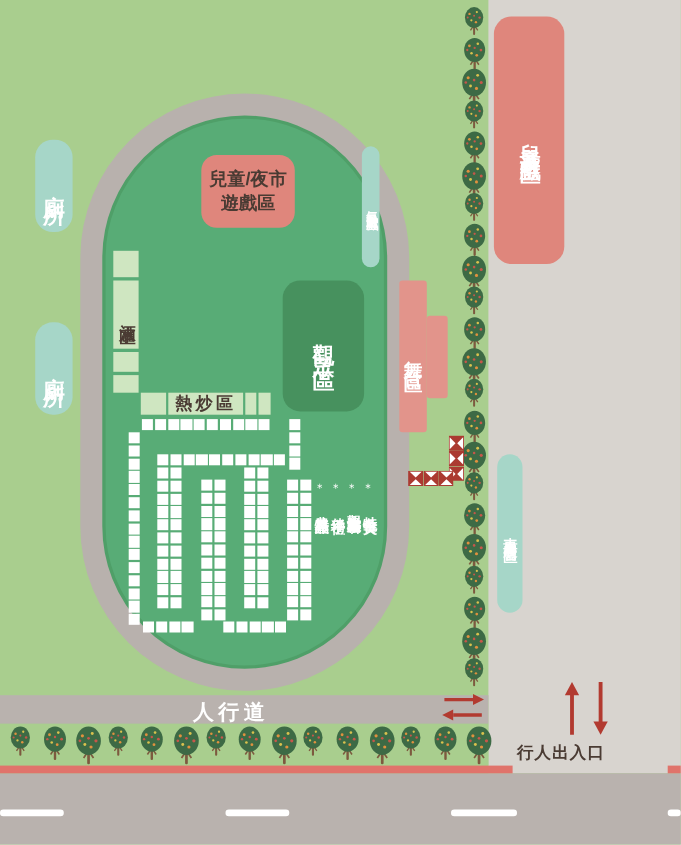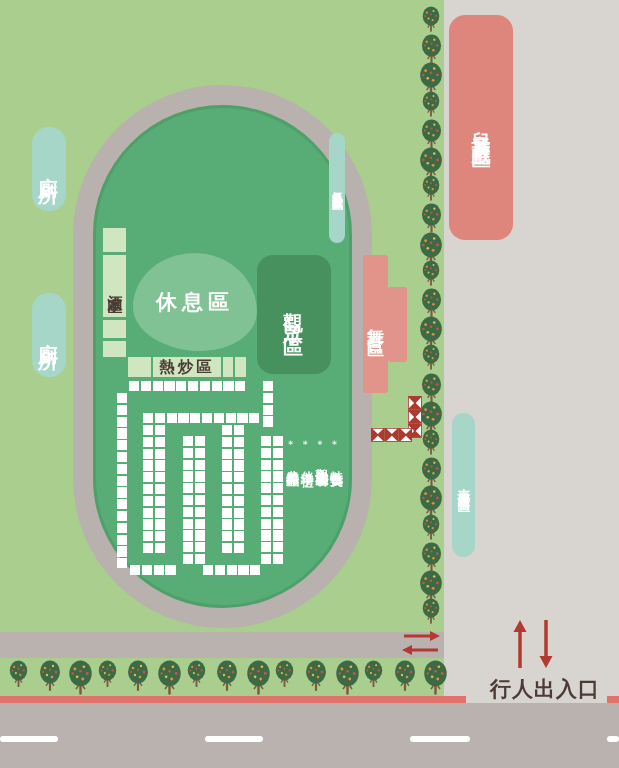--- a/index.html
+++ b/index.html
@@ -67,22 +67,22 @@
     font-size:13px;font-weight:700;letter-spacing:3px;}
 
   .note-col{position:absolute;width:15px;text-align:center;color:#fff;}
   .note-col .star{display:block;font-size:11px;line-height:12px;}
   .note-col .ntext{writing-mode:vertical-rl;text-orientation:upright;font-size:13px;font-weight:600;letter-spacing:1px;}
 
   #sidewalk-label{left:120px;top:635px;width:180px;text-align:center;color:#fff;
     font-size:19px;font-weight:700;letter-spacing:4px;}
   #road-label{left:272px;top:726px;width:140px;text-align:center;color:#fff;
     font-size:27px;font-weight:700;letter-spacing:8px;}
-  #ped-label{left:470px;top:675px;width:130px;text-align:right;
-    color:var(--dark-text,#4a3b33);font-size:21px;font-weight:700;letter-spacing:1px;}
+  #ped-label{left:470px;top:675px;width:130px;text-align:left;
+    color:var(--dark-text,#4a3b33);font-size:15px;font-weight:700;letter-spacing:1px;}
 
   .stripe{position:absolute;top:696px;height:7px;background:var(--stripe-red,#e0736b);}
   .dash{position:absolute;top:736px;height:6px;border-radius:3px;background:#fff;}
   .tree{position:absolute;}
   .barrier{position:absolute;}
 </style>
 </head>
 <body>
 
 <div id="map">
@@ -92,52 +92,56 @@
   <div id="sidewalk" class="abs"></div>
   <div id="tree-strip" class="abs"></div>
 
   <div id="stadium" class="abs"></div>
   <div id="field" class="abs"></div>
 
 
   <div id="toilet-top" class="abs teal-box center vtext">廁所</div>
   <div id="toilet-bottom" class="abs teal-box center vtext">廁所</div>
 
+  <div id="night-market" class="abs salmon center">
+    <span>兒童/夜市</span>
+    <span>遊戲區</span>
+  </div>
 
   <div id="air-cushion" class="abs teal-box center vtext">氣墊遊戲區</div>
 
   <div id="drinks-strip" class="abs">
     <div class="cell" style="height: 24px;"></div>
     <div class="cell center" style="height: 62px;">
       <span id="drinks-label" class="vtext">酒水區</span>
     </div>
     <div class="cell" style="height: 18px;"></div>
     <div class="cell" style="height: 16px;"></div>
   </div>
 
-  <div id="rest-blob" class="abs center">休息區</div>
 
   <div id="audience" class="abs center vtext">觀眾區</div>
 
   <div id="stirfry" class="abs">
     <div class="cell" style="width: 23px;"></div>
     <div class="cell center" style="width: 68px;">
       <span id="stirfry-label">熱炒區</span>
     </div>
     <div class="cell" style="width: 10px;"></div>
     <div class="cell" style="width: 11px;"></div>
   </div>
 
   <div id="stage-bump" class="abs"></div>
   <div id="stage-main" class="abs center vtext">舞台區</div>
 
   <div id="kids-play" class="abs salmon center vtext" style="color:#fff;">兒童遊戲區</div>
 
   <div id="car-expo" class="abs teal-box center vtext">車商展售區</div>
 
+  <div id="sidewalk-label" class="abs">人行道</div>
 
   <svg class="abs" style="left:400px;top:628px;" width="42" height="30" viewBox="0 0 42 30">
     <line x1="4" y1="8" x2="30" y2="8" stroke="#b23a30" stroke-width="3"></line>
     <polygon points="30,3 40,8 30,13" fill="#b23a30"></polygon>
     <line x1="38" y1="22" x2="12" y2="22" stroke="#b23a30" stroke-width="3"></line>
     <polygon points="12,17 2,22 12,27" fill="#b23a30"></polygon>
   </svg>
 
   <svg class="abs" style="left:508px;top:618px;" width="50" height="52" viewBox="0 0 50 52">
     <line x1="12" y1="50" x2="12" y2="12" stroke="#b23a30" stroke-width="3.5"></line>

